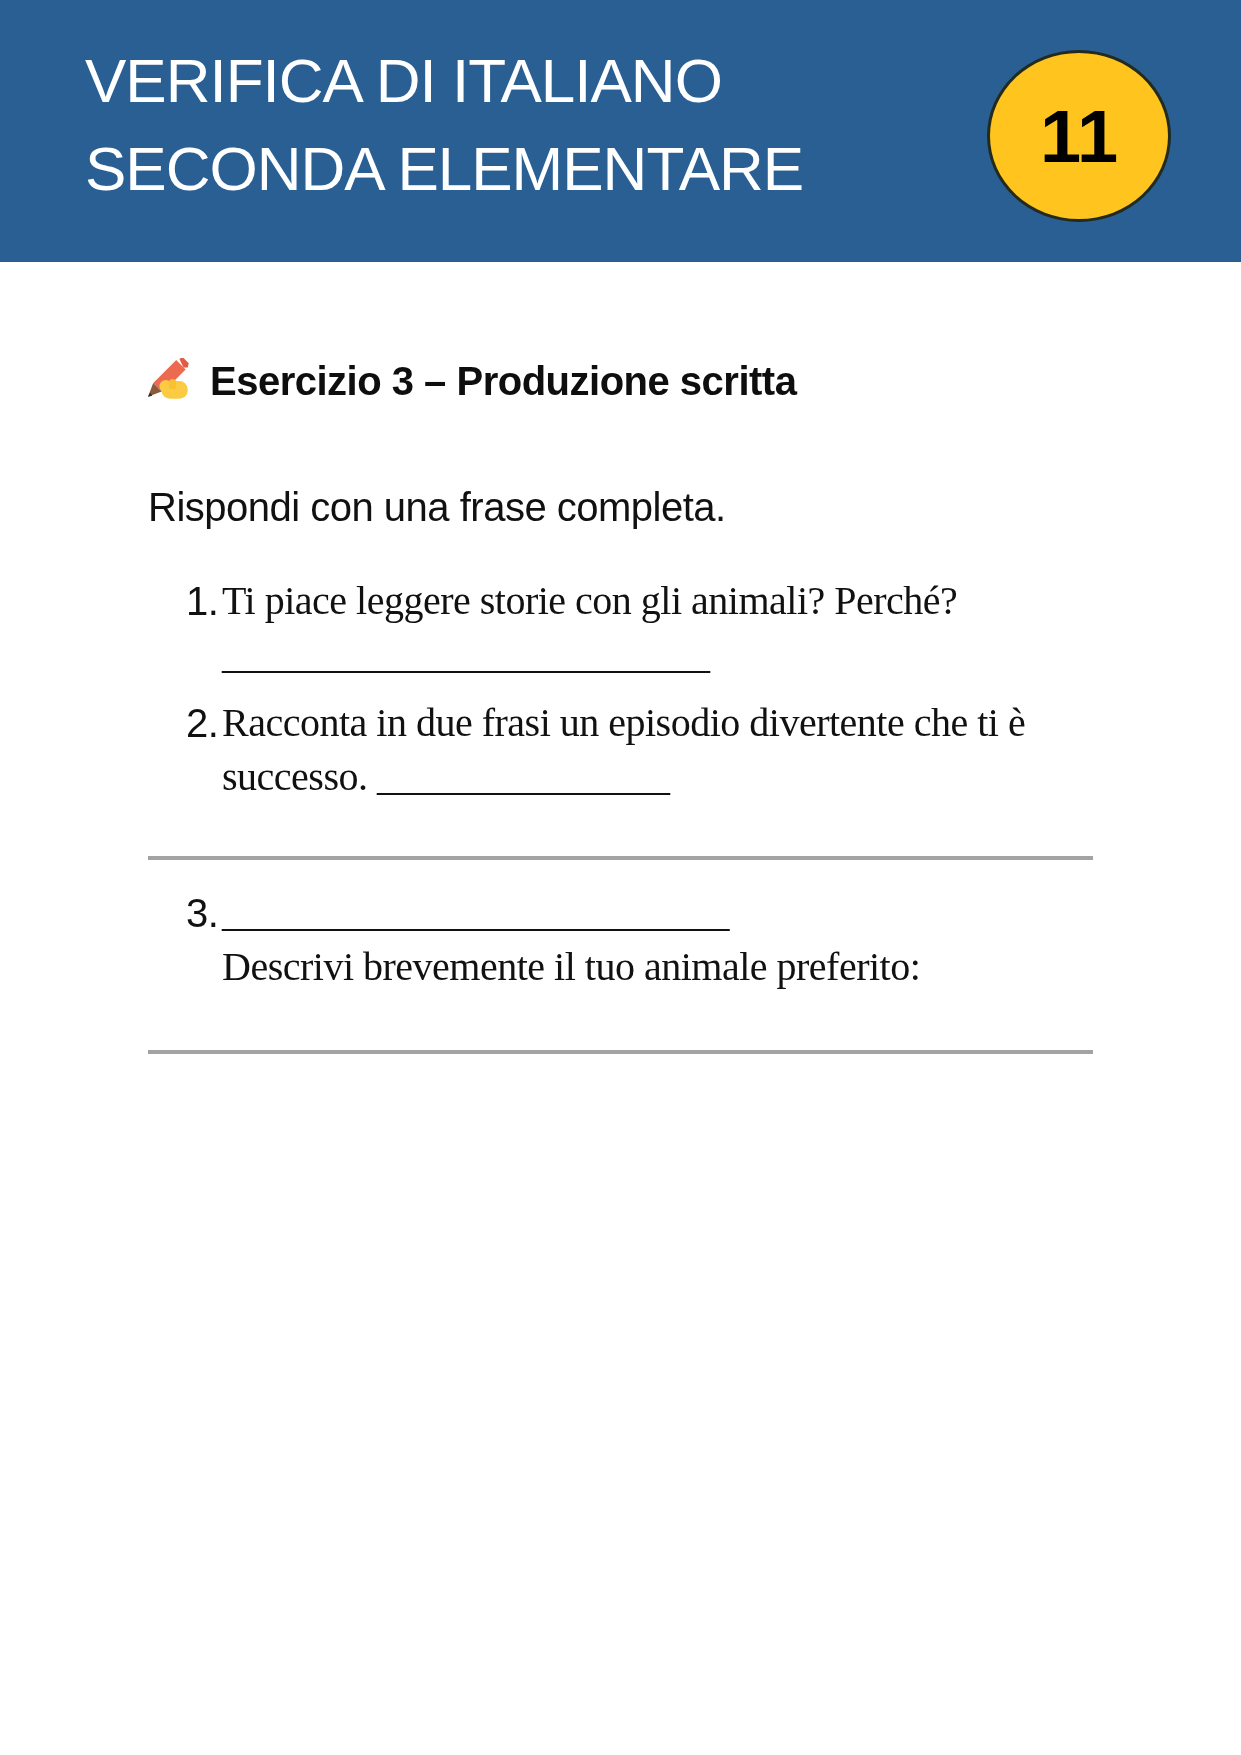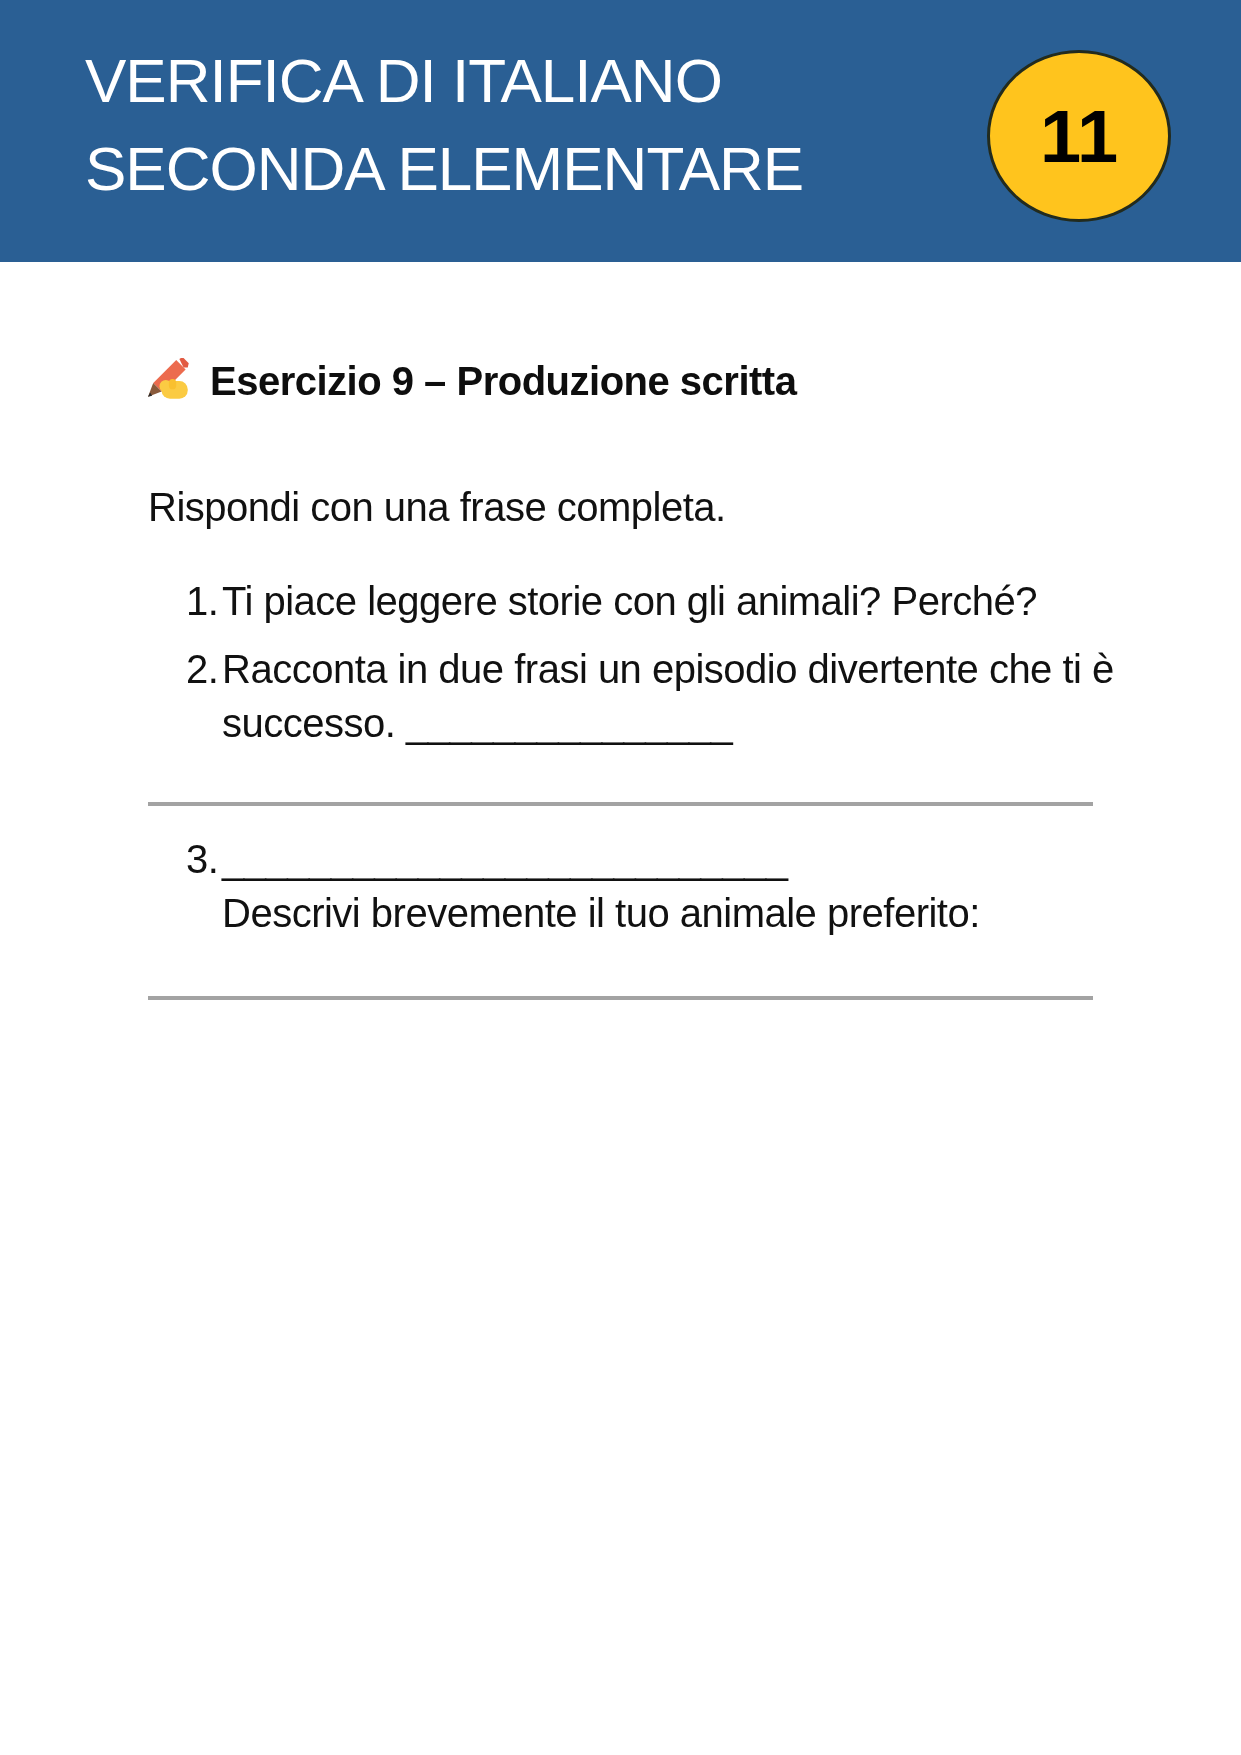--- a/index.html
+++ b/index.html
@@ -81,20 +81,21 @@
   .question .num{
     flex:0 0 36px;
     font-size:40px;
     line-height:54px;
     letter-spacing:-0.5px;
   }
   .question .qtext{
     font-size:40px;
     line-height:54px;
     letter-spacing:-0.5px;
+    font-family:Liberation Serif, serif;
   }
   .question .qtext div{white-space:pre;}
   .divider{
     margin:52px 0 0 0;
     border:none;
     height:4px;
     width:945px;
     background:#A3A3A3;
   }
   .divider.second{margin-top:56px;}
@@ -117,29 +118,30 @@
       <svg viewBox="0 0 44 44" width="46" height="46" aria-hidden="true">
         <polygon points="27,2 36,11 14,33 5,24" fill="#EC6B4E"></polygon>
         <polygon points="30,1 33,-1 39,5 38,9 34,9" fill="#E25B43"></polygon>
         <polygon points="5,24 13,32 0,37" fill="#8A5A3B"></polygon>
         <polygon points="2,33 0,37 4,36" fill="#2B2B2B"></polygon>
         <circle cx="17" cy="27" r="6" fill="#FBCB43"></circle>
         <rect x="13" y="22" width="25" height="17" rx="8" fill="#FBCB43"></rect>
         <rect x="20" y="20" width="7" height="10" rx="3.5" fill="#F9C02F"></rect>
       </svg>
     </span>
-    <span class="label">Esercizio 9 – Produzione scritta</span>
+    <span class="label">Esercizio 3 – Produzione scritta</span>
   </div>
 
   <p class="intro">Rispondi con una frase completa.</p>
 
   <div class="question first">
     <span class="num">1.</span>
     <div class="qtext">
       <div>Ti piace leggere storie con gli animali? Perché?</div>
+      <div>_________________________</div>
     </div>
   </div>
 
   <div class="question">
     <span class="num">2.</span>
     <div class="qtext">
       <div>Racconta in due frasi un episodio divertente che ti è</div>
       <div>successo. _______________</div>
     </div>
   </div>

